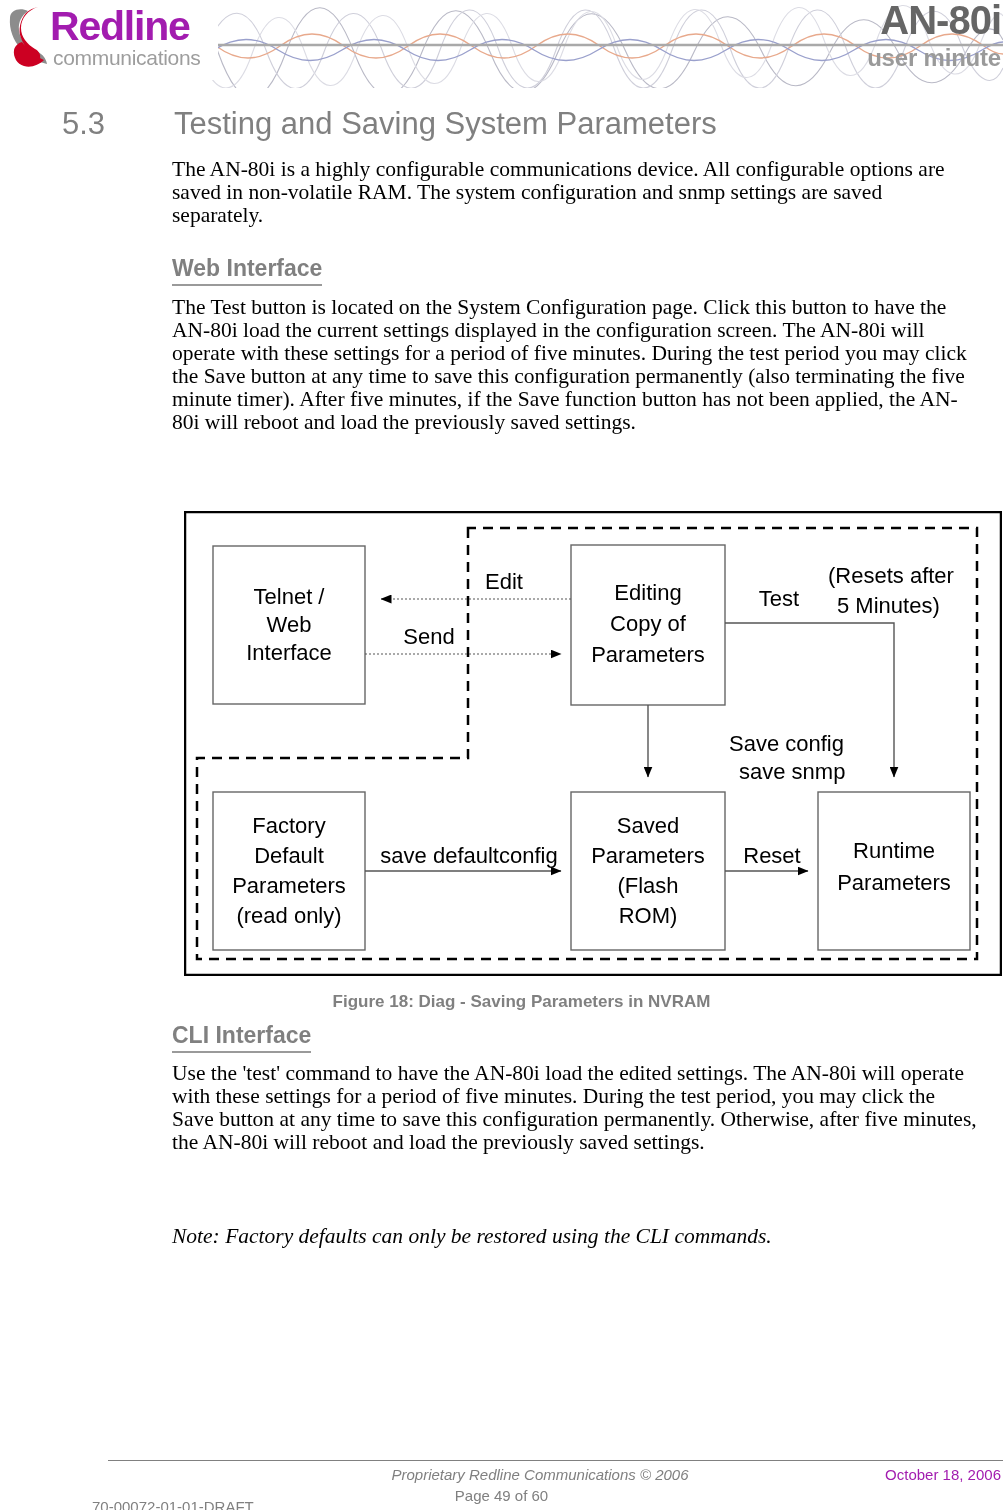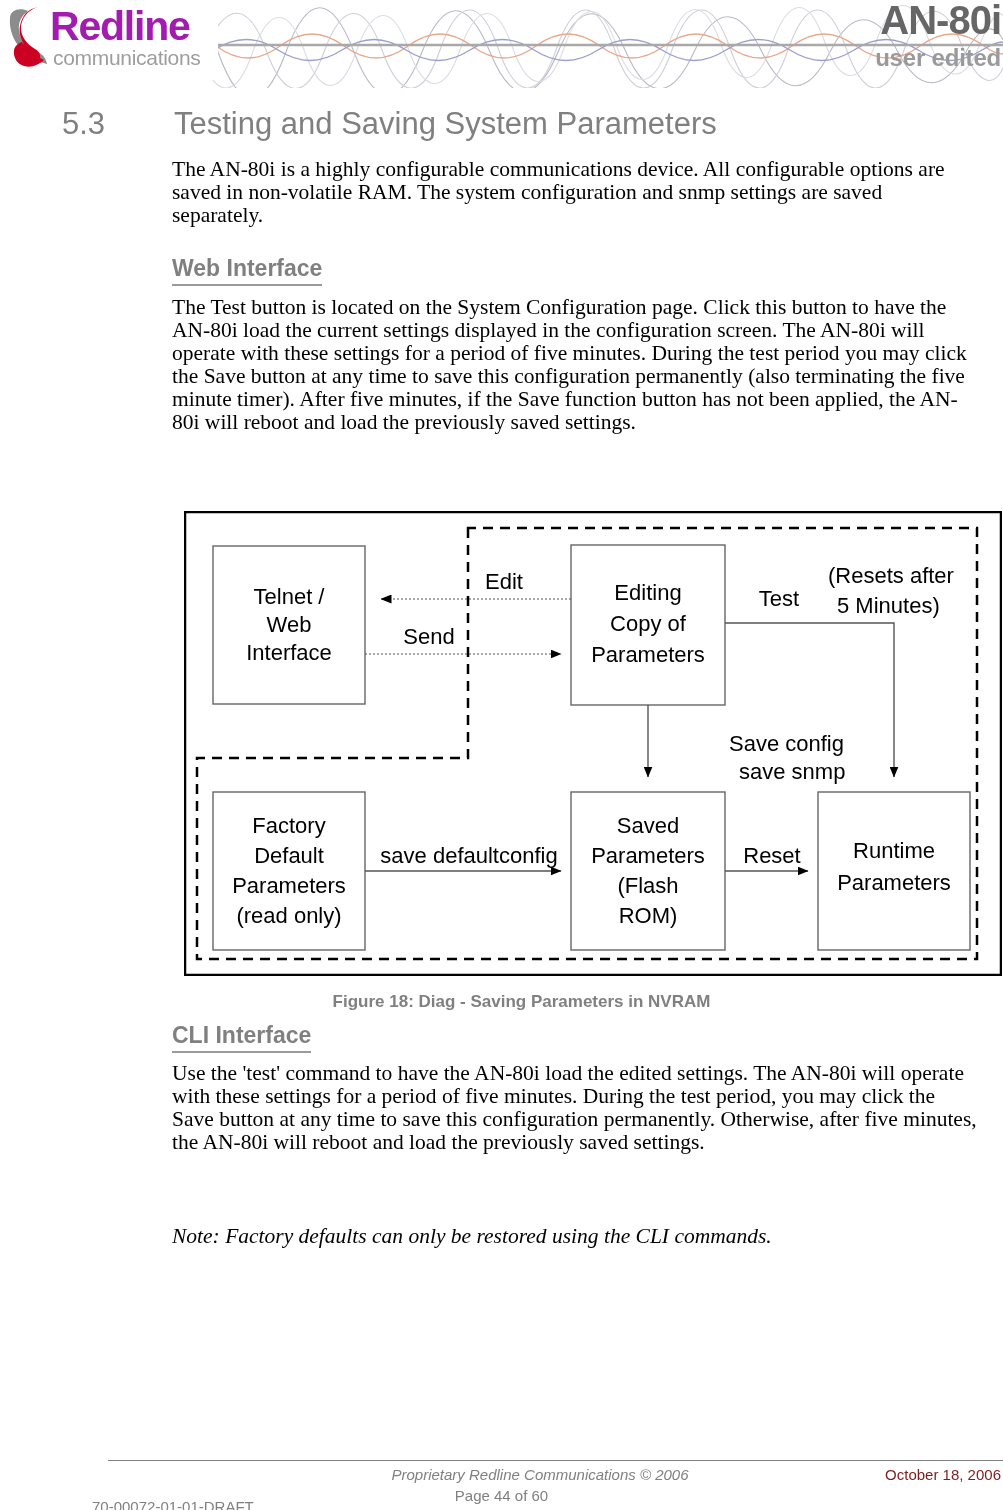--- a/index.html
+++ b/index.html
@@ -165,21 +165,21 @@
     font-family: "Liberation Sans", sans-serif;
     font-style: italic;
     font-size: 15px;
     color: #808080;
   }
   .footer-right {
     position: absolute;
     right: 2px; top: 1466px;
     font-family: "Liberation Sans", sans-serif;
     font-size: 15px;
-    color: #7f1d1d;
+    color: #a21caf;
   }
   .footer-page {
     position: absolute;
     left: 0; top: 1487px;
     width: 1003px;
     text-align: center;
     font-family: "Liberation Sans", sans-serif;
     font-size: 15px;
     color: #808080;
   }
@@ -203,21 +203,21 @@
   <div class="logo-block">
     <svg class="logo-mark" viewBox="0 0 46 66">
       <path fill="#8c8c8c" d="M2,12 C2,4 12,1 20,5 C14,9 10,16 11,24 C12,35 20,42 30,46 C34,48 38,52 39,58 C30,56 20,51 13,43 C5,34 1,23 2,12 Z"></path>
       <path fill="#cc0022" d="M30,1 C20,4 13,12 13,22 C13,31 19,38 27,43 C31,45 33,49 32,53 C24,48 16,41 13,32 C10,24 12,14 18,7 C21,4 25,2 30,1 Z M14,36 C20,44 28,50 36,54 C31,59 23,62 16,60 C9,58 5,51 6,44 C7,40 10,37 14,36 Z"></path>
     </svg>
     <div class="logo-word">Redline</div>
     <div class="logo-sub">communications</div>
   </div>
 
   <div class="brand-model">AN-80i</div>
-  <div class="brand-manual">user edited</div>
+  <div class="brand-manual">user minute</div>
 </div>
 
 <div class="section-head">
   <span class="section-num">5.3</span><span>Testing and Saving System Parameters</span>
 </div>
 
 <div class="para" style="top:158px;">The AN-80i is a highly configurable communications device. All configurable options are saved in non-volatile RAM. The system configuration and snmp settings are saved separately.</div>
 
 <div class="subhead" style="top:255px;">Web Interface</div>
 
@@ -298,13 +298,13 @@
 <div class="subhead" style="top:1022px;">CLI Interface</div>
 
 <div class="para" style="top:1062px;">Use the 'test' command to have the AN-80i load the edited settings. The AN-80i will operate with these settings for a period of five minutes. During the test period, you may click the Save button at any time to save this configuration permanently. Otherwise, after five minutes, the AN-80i will reboot and load the previously saved settings.</div>
 
 <div class="note" style="top:1222px;">Note: Factory defaults can only be restored using the CLI commands.</div>
 
 <div class="footer-rule"></div>
 <div class="footer-left">70-00072-01-01-DRAFT</div>
 <div class="footer-center">Proprietary Redline Communications © 2006</div>
 <div class="footer-right">October 18, 2006</div>
-<div class="footer-page">Page 44 of 60</div>
+<div class="footer-page">Page 49 of 60</div>
 
 </body></html>

